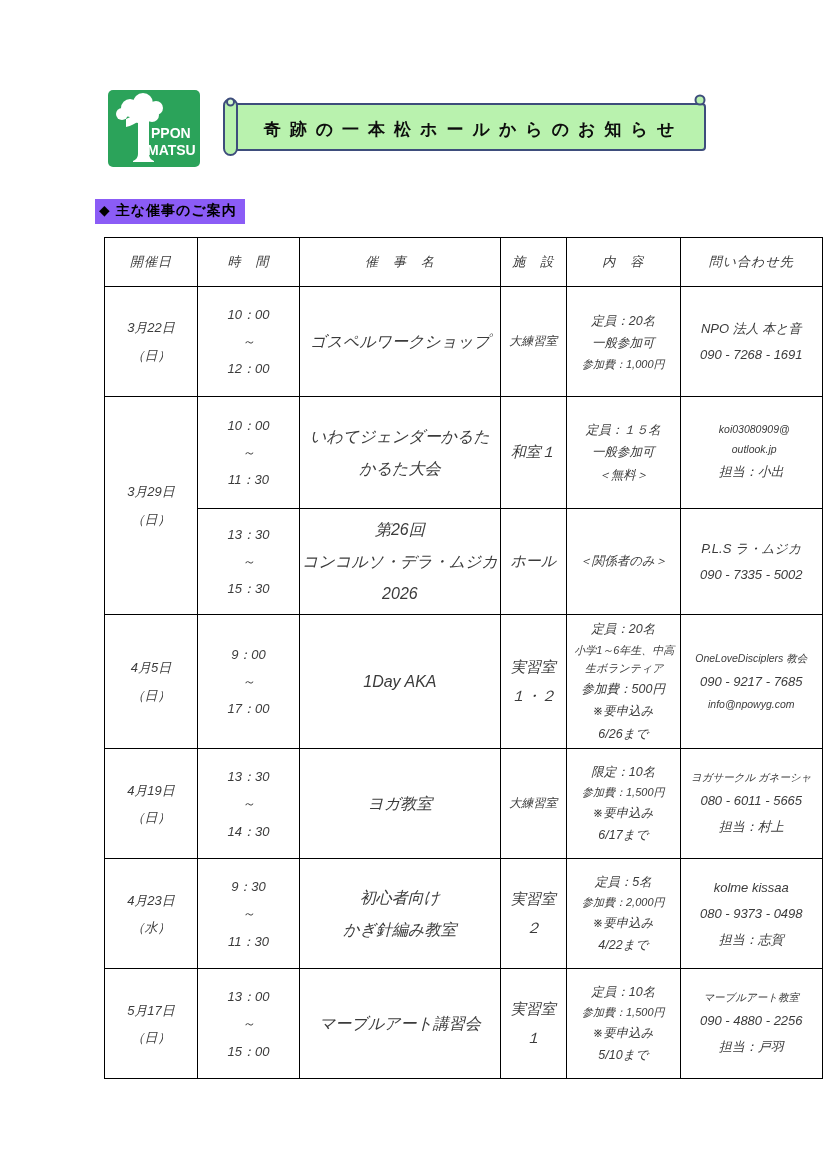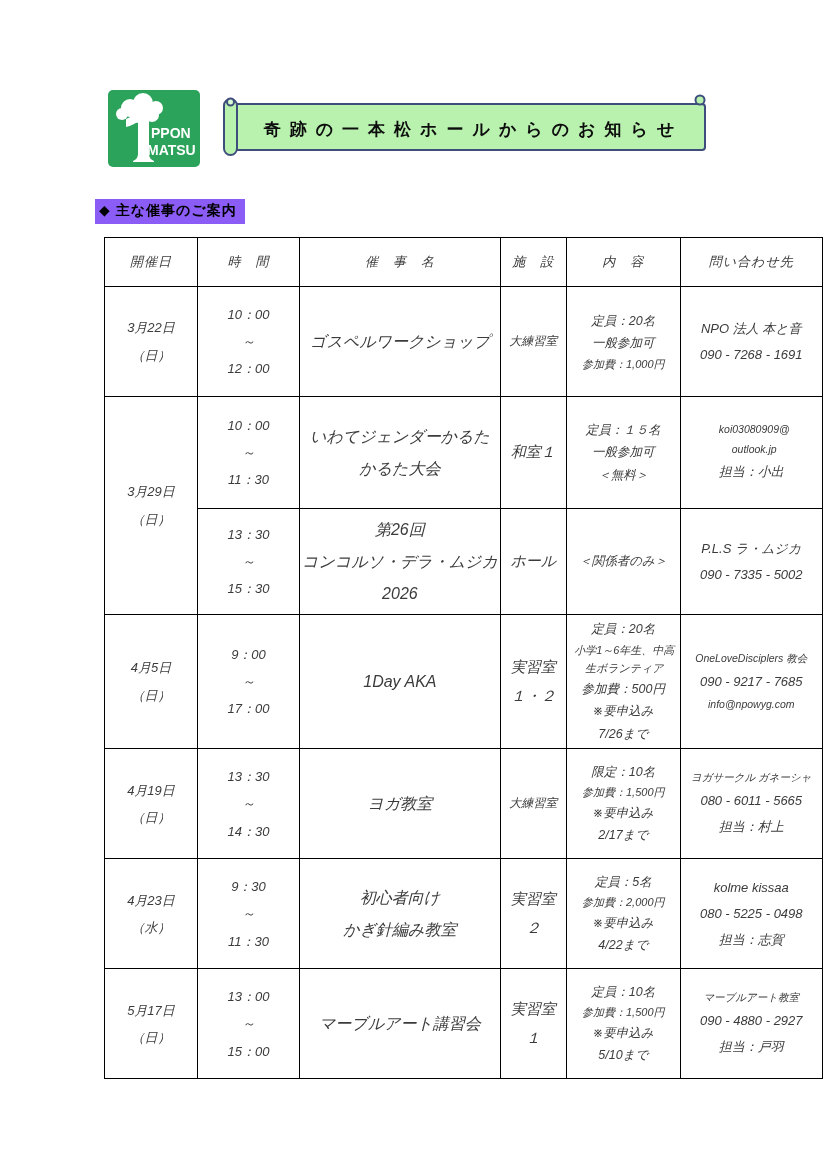--- a/index.html
+++ b/index.html
@@ -193,21 +193,21 @@
           <td class="col-facility">
             <div class="line">実習室</div>
             <div class="line">１・２</div>
           </td>
           <td class="col-content">
             <div class="line">定員：20名</div>
             <div class="line sm a-left">小学1～6年生、中高</div>
             <div class="line sm a-left">生ボランティア</div>
             <div class="line">参加費：500円</div>
             <div class="line">※要申込み</div>
-            <div class="line">7/26まで</div>
+            <div class="line">6/26まで</div>
           </td>
           <td class="col-contact">
             <div class="line sm">OneLoveDisciplers 教会</div>
             <div class="line">090 - 9217 - 7685</div>
             <div class="line sm">info@npowyg.com</div>
           </td>
         </tr>
         <tr style="height: 110px;">
           <td class="col-date">
             <div class="line">4月19日</div>
@@ -221,21 +221,21 @@
           <td class="col-event">
             <div class="line">ヨガ教室</div>
           </td>
           <td class="col-facility">
             <div class="line sm">大練習室</div>
           </td>
           <td class="col-content">
             <div class="line">限定：10名</div>
             <div class="line sm">参加費：1,500円</div>
             <div class="line">※要申込み</div>
-            <div class="line">2/17まで</div>
+            <div class="line">6/17まで</div>
           </td>
           <td class="col-contact">
             <div class="line sm">ヨガサークル ガネーシャ</div>
             <div class="line">080 - 6011 - 5665</div>
             <div class="line">担当：村上</div>
           </td>
         </tr>
         <tr style="height: 110px;">
           <td class="col-date">
             <div class="line">4月23日</div>
@@ -255,21 +255,21 @@
             <div class="line">２</div>
           </td>
           <td class="col-content">
             <div class="line">定員：5名</div>
             <div class="line sm">参加費：2,000円</div>
             <div class="line">※要申込み</div>
             <div class="line">4/22まで</div>
           </td>
           <td class="col-contact">
             <div class="line">kolme kissaa</div>
-            <div class="line">080 - 5225 - 0498</div>
+            <div class="line">080 - 9373 - 0498</div>
             <div class="line">担当：志賀</div>
           </td>
         </tr>
         <tr style="height: 110px;">
           <td class="col-date">
             <div class="line">5月17日</div>
             <div class="line">（日）</div>
           </td>
           <td class="col-time">
             <div class="line">13：00</div>
@@ -284,20 +284,20 @@
             <div class="line">１</div>
           </td>
           <td class="col-content">
             <div class="line">定員：10名</div>
             <div class="line sm">参加費：1,500円</div>
             <div class="line">※要申込み</div>
             <div class="line">5/10まで</div>
           </td>
           <td class="col-contact">
             <div class="line sm">マーブルアート教室</div>
-            <div class="line">090 - 4880 - 2927</div>
+            <div class="line">090 - 4880 - 2256</div>
             <div class="line">担当：戸羽</div>
           </td>
         </tr>
       </tbody>
   </table>
 
 </div>
 
 </body></html>

